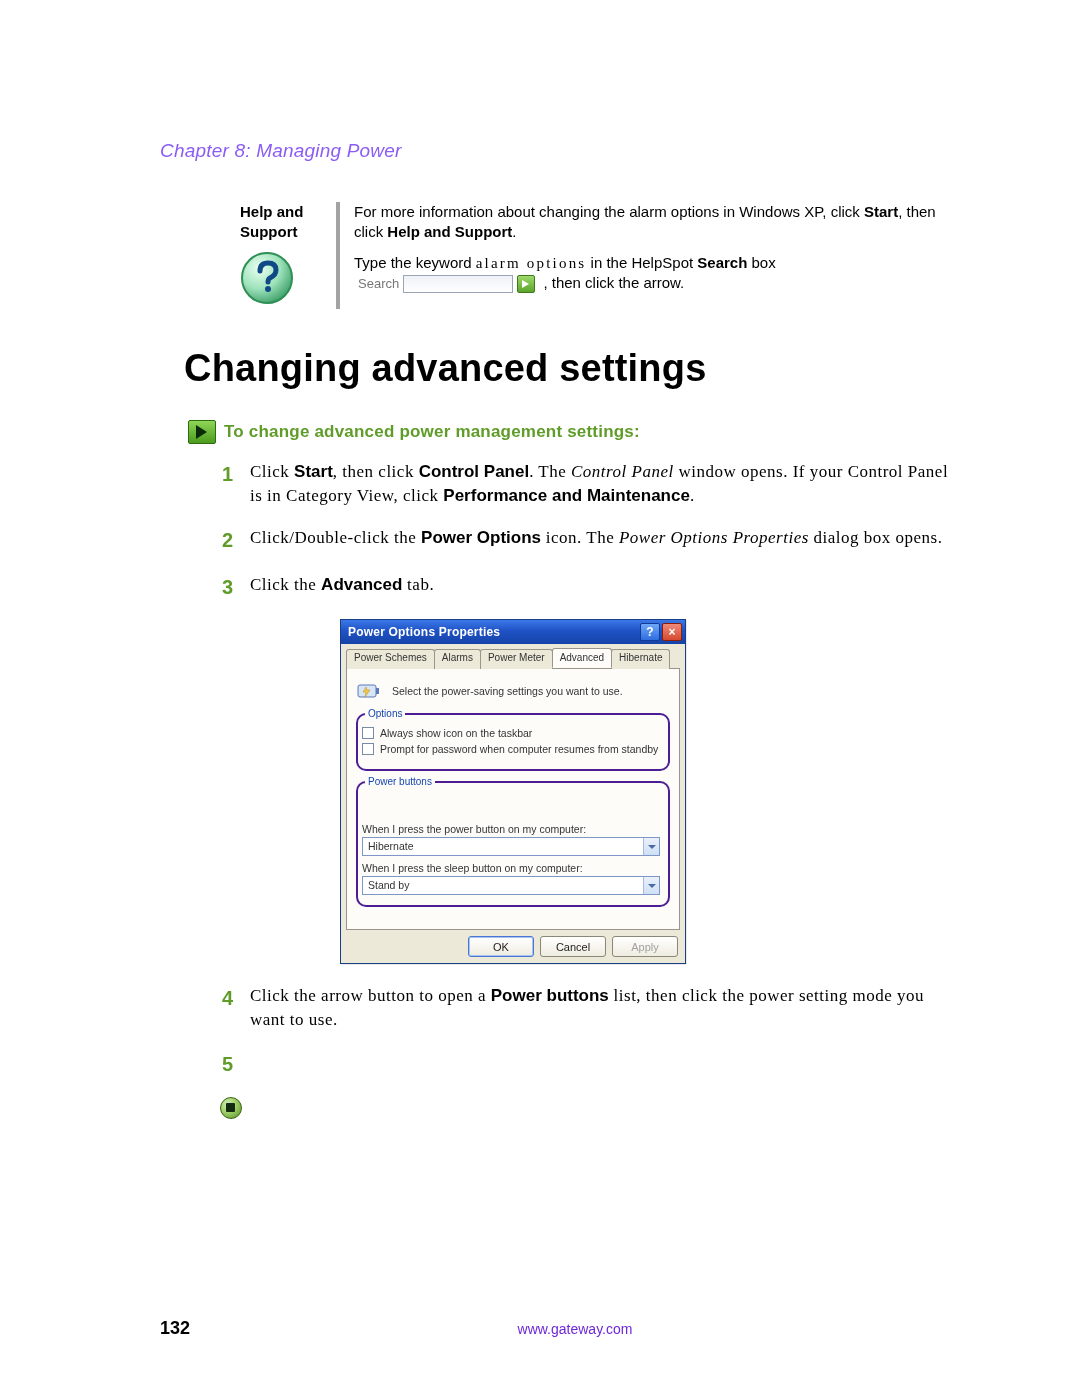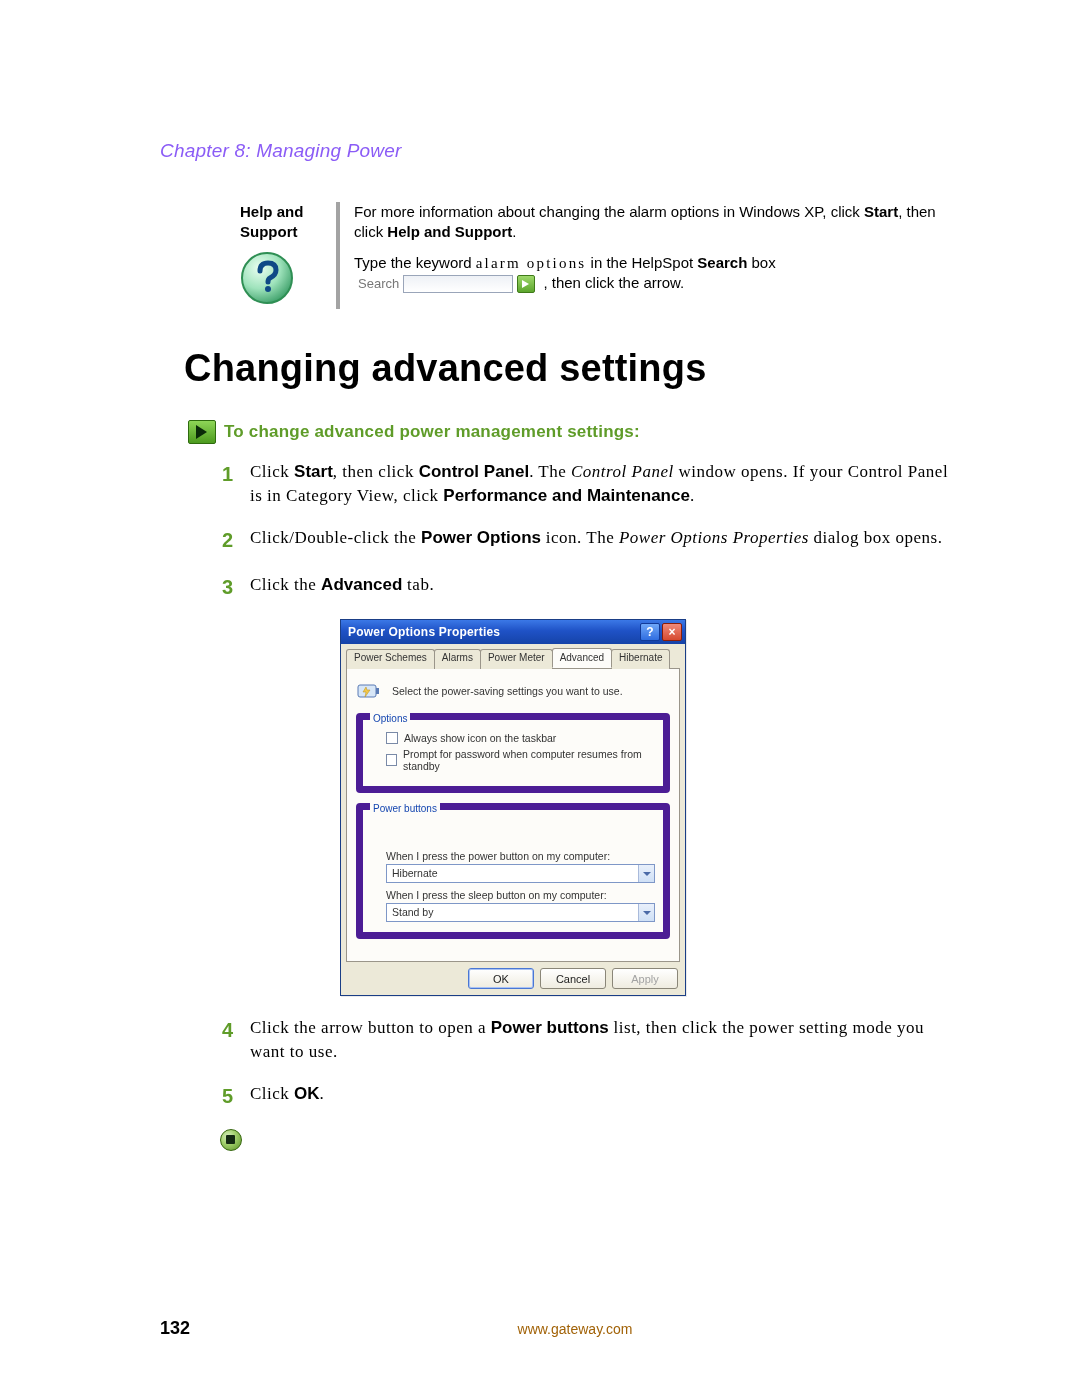--- a/index.html
+++ b/index.html
@@ -46,42 +46,42 @@
   .tb.help { background: linear-gradient(#6fa7f8,#2f6de0); border: 1px solid #123a98; color: #fff; }
   .tb.close { background: linear-gradient(#f08a7a,#d64a2f); border: 1px solid #8a1e09; color: #fff; }
   .win-body { padding: 4px 5px 6px 5px; }
   .tabstrip { display: flex; border-bottom: 1px solid #9a958a; margin-bottom: 0; }
   .tab { padding: 2px 7px 3px 7px; font-size: 10px; color: #333; background: #ece9d8; border: 1px solid #9a958a; border-bottom: none; border-top-left-radius: 3px; border-top-right-radius: 3px; margin-right: -1px; position: relative; top: 1px; }
   .tab.active { background: #fdfcf9; z-index: 2; border-bottom: 1px solid #fdfcf9; padding-top: 3px; padding-bottom: 4px; top: 0; }
   .tab-panel { background: #fdfcf9; border: 1px solid #9a958a; border-top: none; padding: 10px 9px 12px 9px; min-height: 258px; }
   .panel-hdr { display: flex; align-items: center; gap: 8px; margin-bottom: 10px; }
   .panel-hdr svg { flex-shrink: 0; }
   .panel-hdr span { font-size: 10.5px; color: #333; }
-  .groupbox { border: 7px solid #4c1d95; border-radius: 4px; padding: 8px 8px 10px 23px; margin-bottom: 10px; position: relative; }
+  .groupbox { border: 2px solid #4c1d95; border-radius: 10px; padding: 8px 8px 10px 4px; margin-bottom: 10px; position: relative; }
   .groupbox .legend { position: absolute; top: -7px; left: 7px; background: #fdfcf9; padding: 0 3px; font-size: 10px; color: #1546b0; }
   .chk-row { display: flex; align-items: center; gap: 6px; font-size: 10.5px; color: #333; margin: 4px 0; }
   .chk { width: 12px; height: 12px; border: 1px solid #7a8aa7; background: #fff; }
   .pb-group { min-height: 76px; }
   .field-label { font-size: 10.5px; color: #333; margin-top: 6px; margin-bottom: 2px; }
   .dropdown { display: flex; align-items: stretch; height: 19px; border: 1px solid #7e97c7; background: #fff; }
   .dropdown span { flex: 1; padding: 2px 5px; font-size: 10.5px; color: #333; }
   .dropdown .dd-btn { width: 16px; background: linear-gradient(#e9f0fb,#cfe0f6); border-left: 1px solid #a9badb; display: flex; align-items: center; justify-content: center; }
   .dropdown .dd-btn::after { content: ""; border-left: 4px solid transparent; border-right: 4px solid transparent; border-top: 4px solid #4a6aa7; }
   .dlg-buttons { display: flex; justify-content: flex-end; gap: 6px; margin-top: 6px; padding-right: 2px; }
   .dlg-btn { min-width: 66px; height: 21px; font-size: 11px; background: linear-gradient(#fff,#efece0); border: 1px solid #8a8678; border-radius: 3px; display: flex; align-items: center; justify-content: center; color: #222; }
   .dlg-btn.default { border: 1px solid #4a77d4; box-shadow: inset 0 0 0 1px #a9c2f3; }
   .dlg-btn.disabled { color: #a2a2a2; }
 
   .end-bullet { width: 22px; height: 22px; margin-left: 60px; margin-top: 6px; position: relative; }
   .end-bullet .ring { position: absolute; inset: 0; border-radius: 50%; background: radial-gradient(circle at 35% 32%,#d7eec0 0%,#a4d26e 40%,#578f23 100%); border: 1px solid #37680f; }
   .end-bullet .sq { position: absolute; left: 6px; top: 6px; width: 9px; height: 9px; background: #142a12; border-radius: 1px; }
 
   .footer { position: absolute; left: 160px; right: 120px; bottom: 58px; display: flex; align-items: baseline; }
   .footer .pn { font-weight: bold; font-size: 18px; }
-  .footer .url { flex: 1; text-align: center; font-size: 14px; color: #a16207; }
+  .footer .url { flex: 1; text-align: center; font-size: 14px; color: #6d28d9; }
 </style>
 </head>
 <body>
 
 <div class="page">
   <div class="chapter-title">Chapter 8: Managing Power</div>
 
   <div class="help-block">
     <div class="help-left">
       <div class="hl">Help and</div>
@@ -211,23 +211,20 @@
 
   <ol class="steps">
     <li>
       <span class="num">4</span>
       <span class="body">
         <span>Click the arrow button to open a </span><span class="sans-bold">Power buttons</span><span> list, then click the power setting mode you want to use.</span>
       </span>
     </li>
     <li>
       <span class="num">5</span>
-      <span class="body">
-        <span>Click </span><span class="sans-bold">OK</span><span>.</span>
-      </span>
     </li>
   </ol>
 
   <div class="end-bullet">
     <div class="ring"></div>
       <div class="sq"></div>
   </div>
 
   <div class="footer">
     <span class="pn">132</span>

